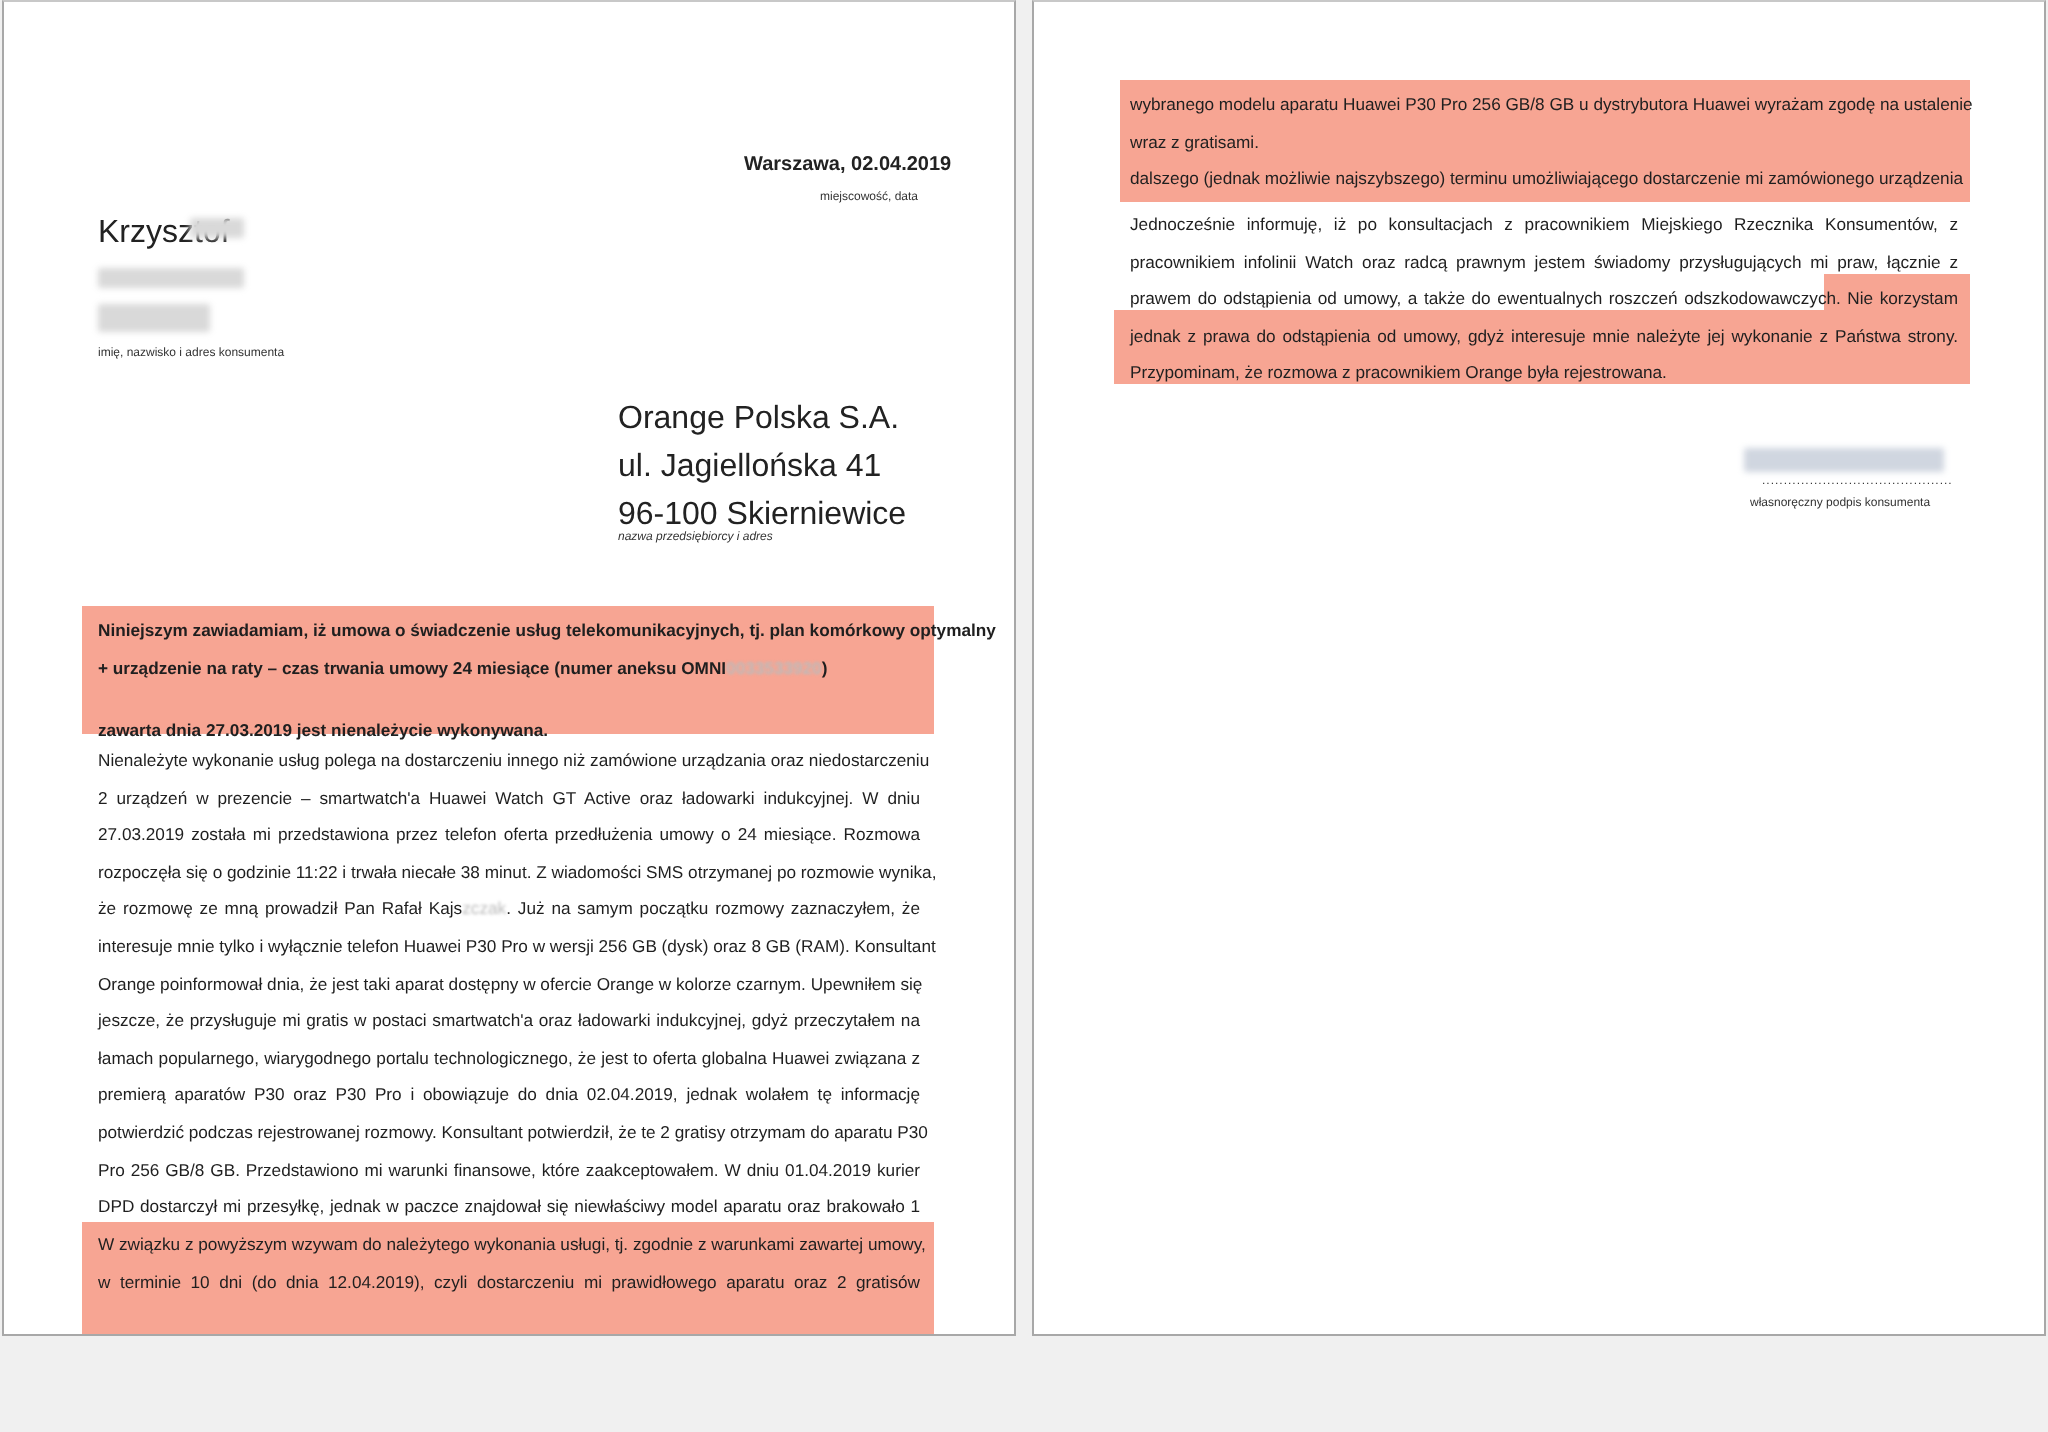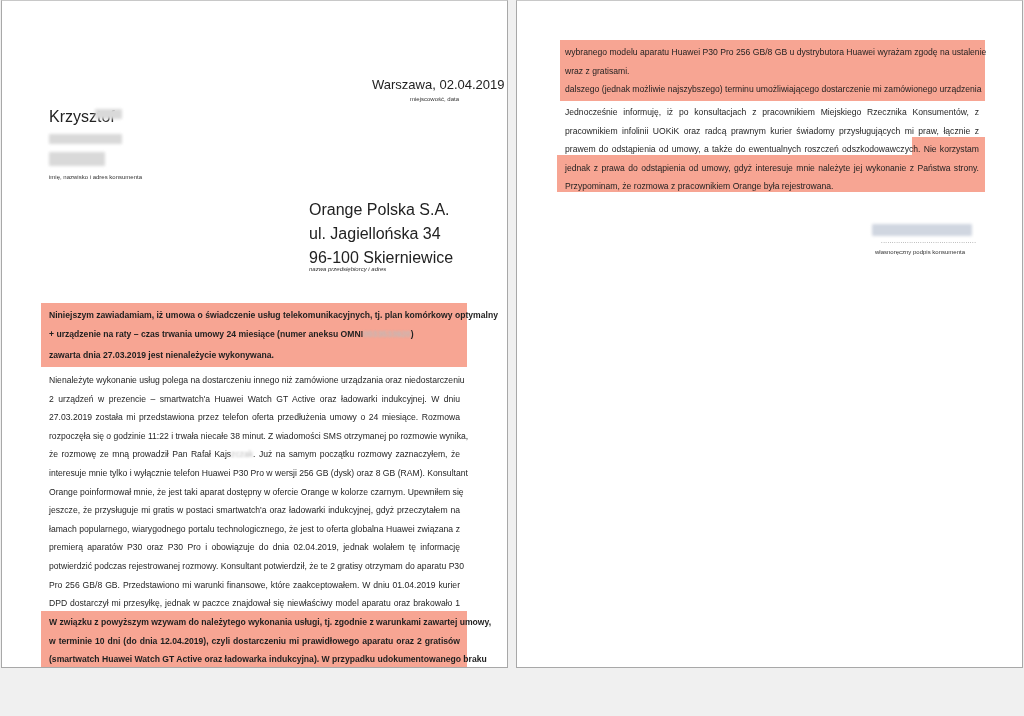--- a/index.html
+++ b/index.html
@@ -9,21 +9,21 @@
   .page {
     position: absolute; top: 0; background: #fff;
     border: 1px solid #a8a8a8; border-top: 1px solid #c8c8c8;
     height: 668px; overflow: hidden;
   }
   .page-left { left: 1px; width: 507px; }
   .page-right { left: 516px; width: 507px; }
 
   .abs { position: absolute; white-space: nowrap; }
 
-  .date-line { font-size: 13px; color: #222; }
+  .date-line { font-size: 10px; color: #222; font-weight: bold; }
   .tiny { font-size: 6px; color: #333; }
   .tiny-italic { font-size: 6px; font-style: italic; color: #333; }
   .sender-name { font-size: 16px; }
   .blur {
     position: absolute; background: #d9d9d9; filter: blur(1.5px); border-radius: 1px;
   }
   .recipient { font-size: 16px; color: #222; }
 
   .hl {
     position: absolute; background: #f7a593;
@@ -45,71 +45,70 @@
   <div class="abs date-line" style="left:370px; top:76px;">Warszawa, 02.04.2019</div>
   <div class="abs tiny" style="left:408px; top:95px;">miejscowość, data</div>
 
   <div class="abs sender-name" style="left:47px; top:107px;">Krzysztof</div>
   <div class="blur" style="left:93px; top:108px; width:27px; height:10px;"></div>
   <div class="blur" style="left:47px; top:133px; width:73px; height:10px;"></div>
   <div class="blur" style="left:47px; top:151px; width:56px; height:14px;"></div>
   <div class="abs tiny" style="left:47px; top:173px;">imię, nazwisko i adres konsumenta</div>
 
   <div class="abs recipient" style="left:307px; top:200px;">Orange Polska S.A.</div>
-  <div class="abs recipient" style="left:307px; top:224px;">ul. Jagiellońska 34</div>
+  <div class="abs recipient" style="left:307px; top:224px;">ul. Jagiellońska 41</div>
   <div class="abs recipient" style="left:307px; top:248px;">96-100 Skierniewice</div>
   <div class="abs tiny-italic" style="left:307px; top:265px;">nazwa przedsiębiorcy i adres</div>
 
   <div class="hl" style="left:39px; top:302px; width:426px; height:64px;"></div>
   <div class="para" style="left:47px; top:305px; width:411px;font-weight:bold;">
     <span class="line">Niniejszym zawiadamiam, iż umowa o świadczenie usług telekomunikacyjnych, tj. plan komórkowy optymalny</span>
     <span class="line last"><span>+ urządzenie na raty – czas trwania umowy 24 miesiące (numer aneksu OMNI</span><span class="redact">0033533920</span><span>)</span></span>
-    <span class="line last" style="margin-top:3px;">zawarta dnia 27.03.2019 jest nienależycie wykonywana.</span>
+    <span class="line last" style="margin-top:13px;">zawarta dnia 27.03.2019 jest nienależycie wykonywana.</span>
   </div>
 
   <div class="para" style="left:47px; top:370px; width:411px;">
     <span class="line">Nienależyte wykonanie usług polega na dostarczeniu innego niż zamówione urządzania oraz niedostarczeniu</span>
     <span class="line">2 urządzeń w prezencie – smartwatch'a Huawei Watch GT Active oraz ładowarki indukcyjnej. W dniu</span>
     <span class="line">27.03.2019 została mi przedstawiona przez telefon oferta przedłużenia umowy o 24 miesiące. Rozmowa</span>
     <span class="line">rozpoczęła się o godzinie 11:22 i trwała niecałe 38 minut. Z wiadomości SMS otrzymanej po rozmowie wynika,</span>
     <span class="line"><span>że rozmowę ze mną prowadził Pan Rafał Kajs</span><span class="redact">zczak</span><span>. Już na samym początku rozmowy zaznaczyłem, że</span></span>
     <span class="line">interesuje mnie tylko i wyłącznie telefon Huawei P30 Pro w wersji 256 GB (dysk) oraz 8 GB (RAM). Konsultant</span>
-    <span class="line">Orange poinformował mnie, że jest taki aparat dostępny w ofercie Orange w kolorze czarnym. Upewniłem się</span>
+    <span class="line">Orange poinformował dnia, że jest taki aparat dostępny w ofercie Orange w kolorze czarnym. Upewniłem się</span>
     <span class="line">jeszcze, że przysługuje mi gratis w postaci smartwatch'a oraz ładowarki indukcyjnej, gdyż przeczytałem na</span>
     <span class="line">łamach popularnego, wiarygodnego portalu technologicznego, że jest to oferta globalna Huawei związana z</span>
     <span class="line">premierą aparatów P30 oraz P30 Pro i obowiązuje do dnia 02.04.2019, jednak wolałem tę informację</span>
     <span class="line">potwierdzić podczas rejestrowanej rozmowy. Konsultant potwierdził, że te 2 gratisy otrzymam do aparatu P30</span>
     <span class="line">Pro 256 GB/8 GB. Przedstawiono mi warunki finansowe, które zaakceptowałem. W dniu 01.04.2019 kurier</span>
     <span class="line">DPD dostarczył mi przesyłkę, jednak w paczce znajdował się niewłaściwy model aparatu oraz brakowało 1</span>
     <span class="line last">gratisów.</span>
   </div>
 
   <div class="hl" style="left:39px; top:610px; width:426px; height:60px;"></div>
-  <div class="para" style="left:47px; top:612px; width:411px;font-weight:bold;">
+  <div class="para" style="left:47px; top:612px; width:411px;">
     <span class="line">W związku z powyższym wzywam do należytego wykonania usługi, tj. zgodnie z warunkami zawartej umowy,</span>
     <span class="line">w terminie 10 dni (do dnia 12.04.2019), czyli dostarczeniu mi prawidłowego aparatu oraz 2 gratisów</span>
-    <span class="line">(smartwatch Huawei Watch GT Active oraz ładowarka indukcyjna). W przypadku udokumentowanego braku</span>
   </div>
 </div>
 
 <div class="page page-right">
 
   <div class="hl" style="left:43px; top:39px; width:425px; height:61px;"></div>
   <div class="para" style="left:48px; top:42px; width:414px;">
     <span class="line">wybranego modelu aparatu Huawei P30 Pro 256 GB/8 GB u dystrybutora Huawei wyrażam zgodę na ustalenie</span>
     <span class="line last">wraz z gratisami.</span>
     <span class="line">dalszego (jednak możliwie najszybszego) terminu umożliwiającego dostarczenie mi zamówionego urządzenia</span>
   </div>
 
   <div class="hl" style="left:395px; top:136px; width:73px; height:18px;"></div>
   <div class="hl" style="left:40px; top:154px; width:428px; height:37px;"></div>
 
   <div class="para" style="left:48px; top:102px; width:414px;">
     <span class="line">Jednocześnie informuję, iż po konsultacjach z pracownikiem Miejskiego Rzecznika Konsumentów, z</span>
-    <span class="line">pracownikiem infolinii UOKiK oraz radcą prawnym kurier świadomy przysługujących mi praw, łącznie z</span>
+    <span class="line">pracownikiem infolinii Watch oraz radcą prawnym jestem świadomy przysługujących mi praw, łącznie z</span>
     <span class="line"><span>prawem do odstąpienia od umowy, a także do ewentualnych roszczeń odszkodowawczych.</span> <span>Nie korzystam</span></span>
     <span class="line">jednak z prawa do odstąpienia od umowy, gdyż interesuje mnie należyte jej wykonanie z Państwa strony.</span>
     <span class="line last">Przypominam, że rozmowa z pracownikiem Orange była rejestrowana.</span>
   </div>
 
   <div class="blur" style="left:355px; top:223px; width:100px; height:12px; background:#d0d6e0;"></div>
   <div class="abs dots" style="left:364px; top:237px;">............................................</div>
   <div class="abs tiny" style="left:358px; top:248px;">własnoręczny podpis konsumenta</div>
 </div>
 

